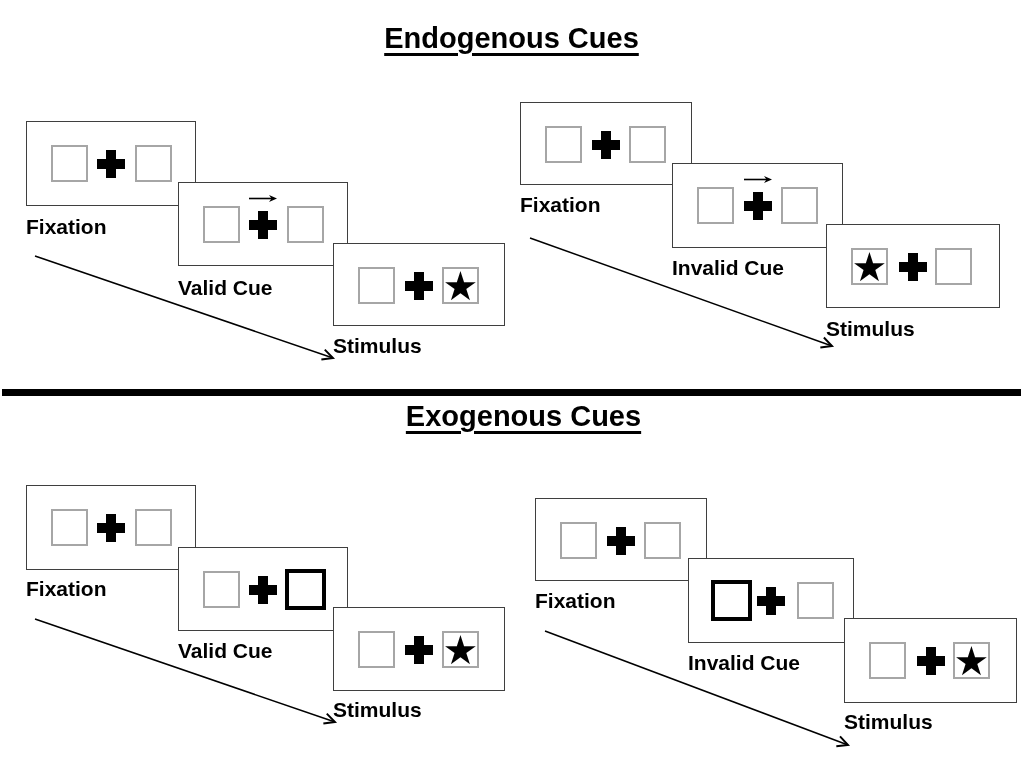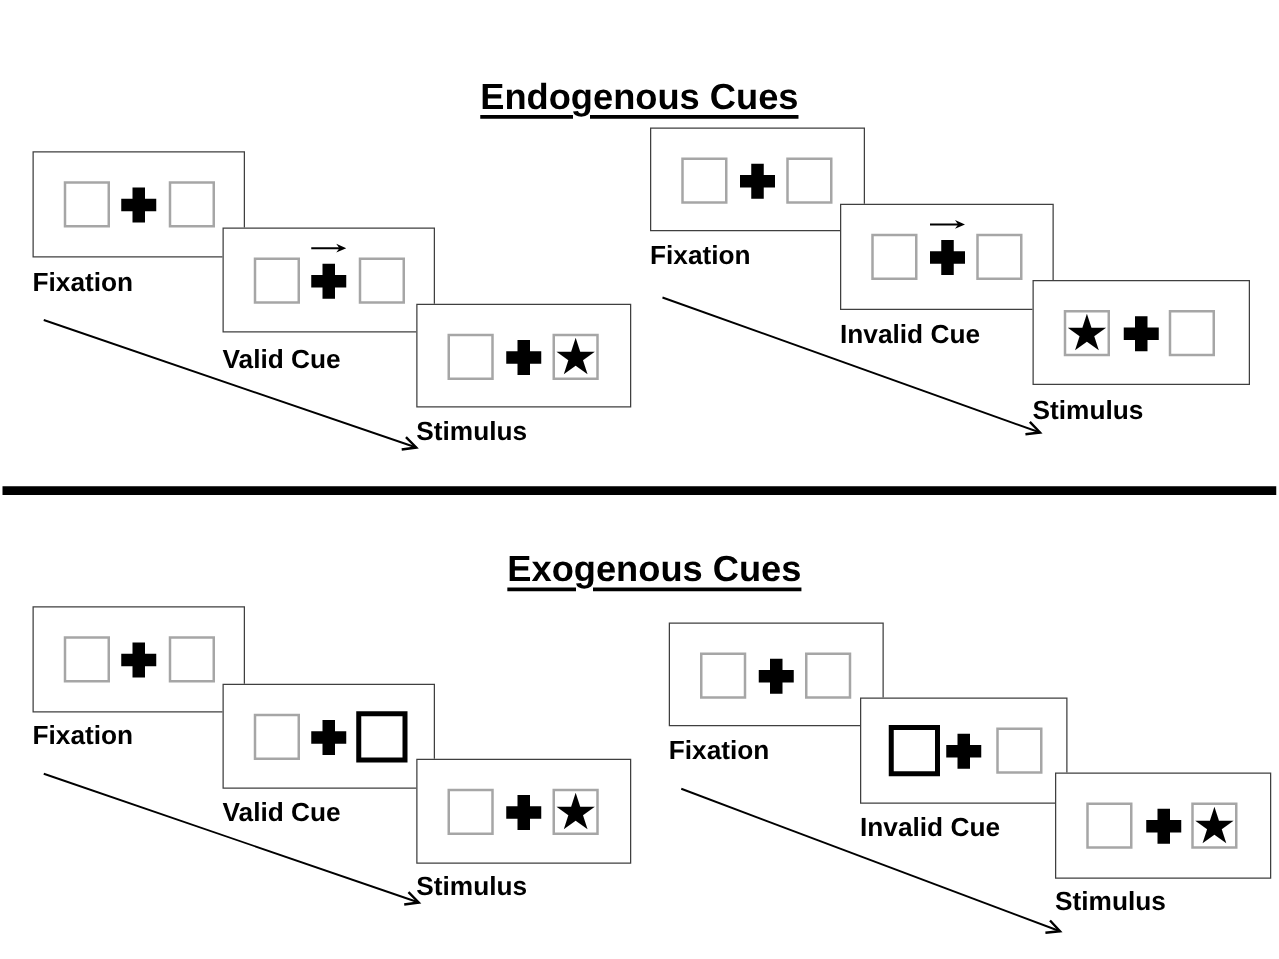--- a/index.html
+++ b/index.html
@@ -10,21 +10,20 @@
     font-family:"Liberation Sans", sans-serif;
     overflow:hidden;
   }
   .section-title{
     position:absolute;left:0;width:100%;
     text-align:center;
     font-size:29px;font-weight:bold;color:#000;
     text-decoration:underline;
     text-decoration-thickness:3px;
     text-underline-offset:5px;
-    margin-top:40px;
   }
   .panel{
     position:absolute;
     background:#fff;
     border:1px solid #3f3f3f;
     box-sizing:border-box;
   }
   .box{
     position:absolute;
     width:37px;height:37px;top:23px;

